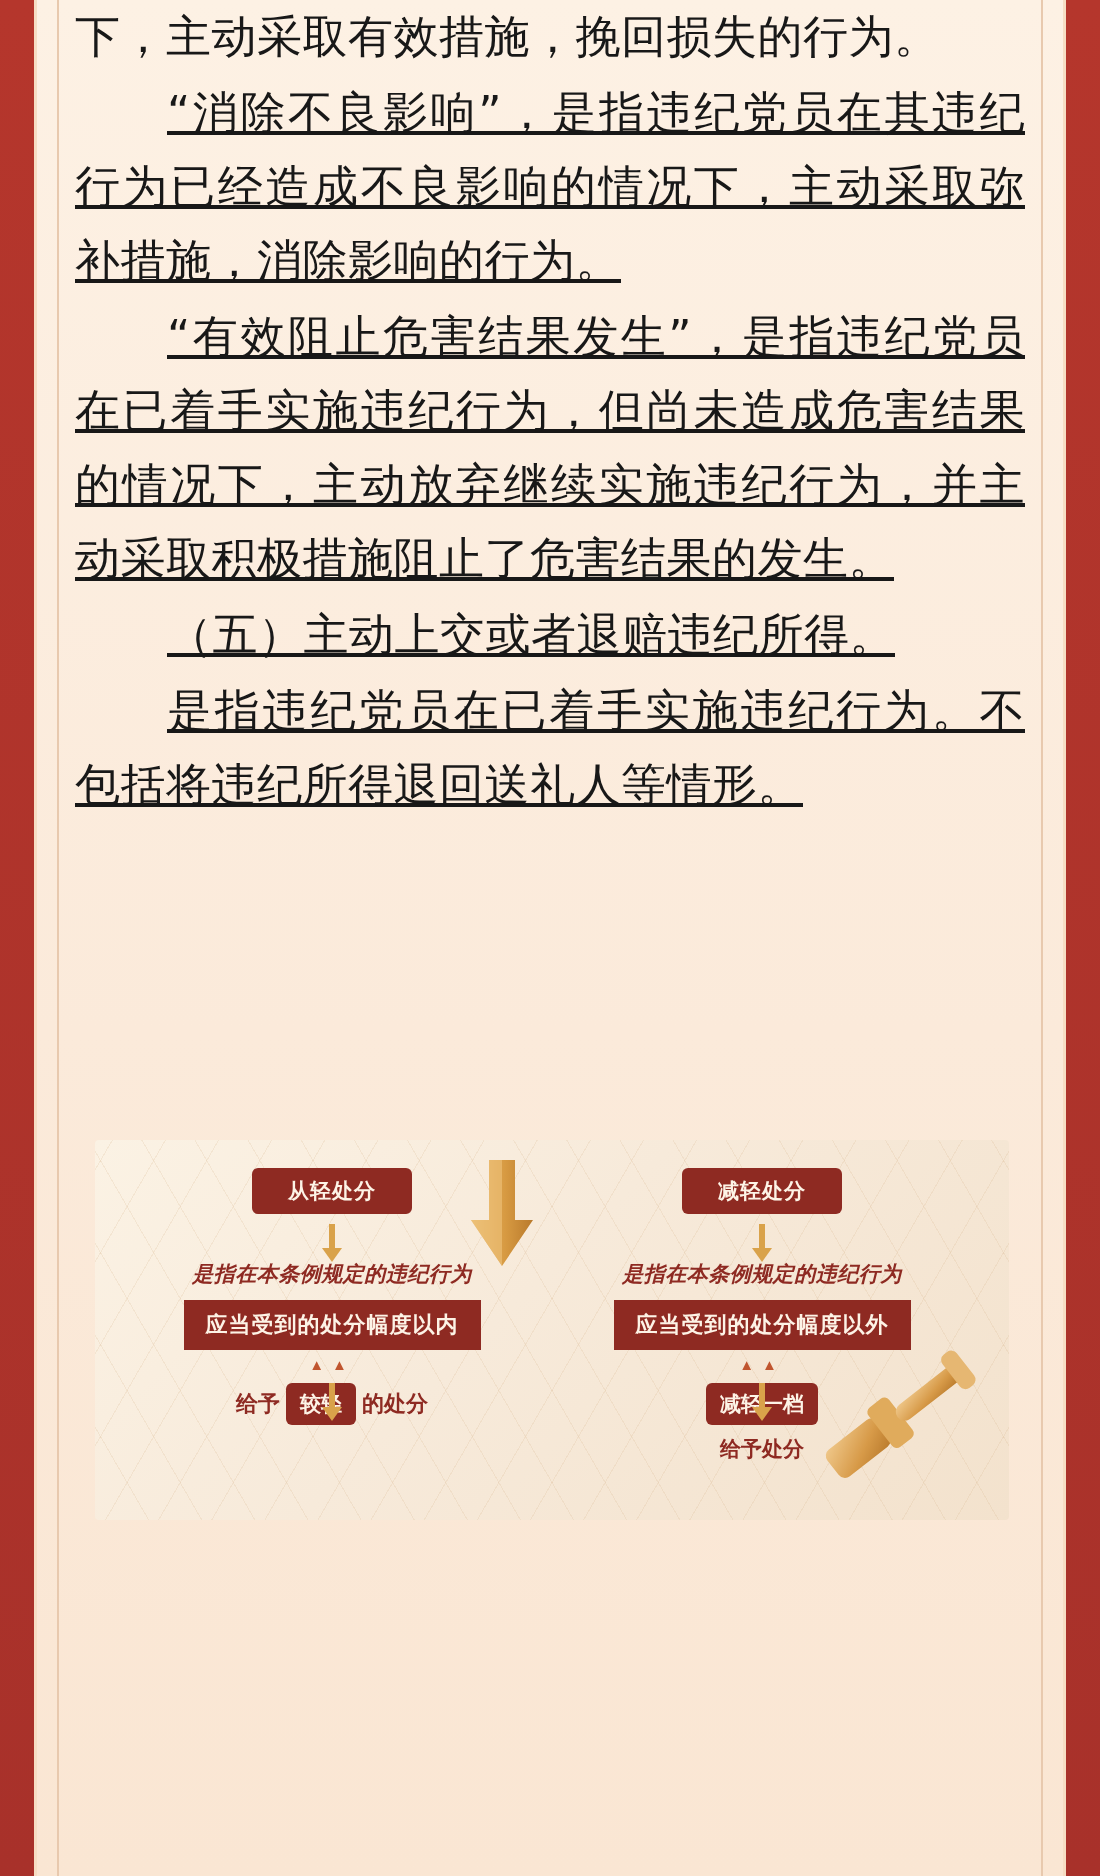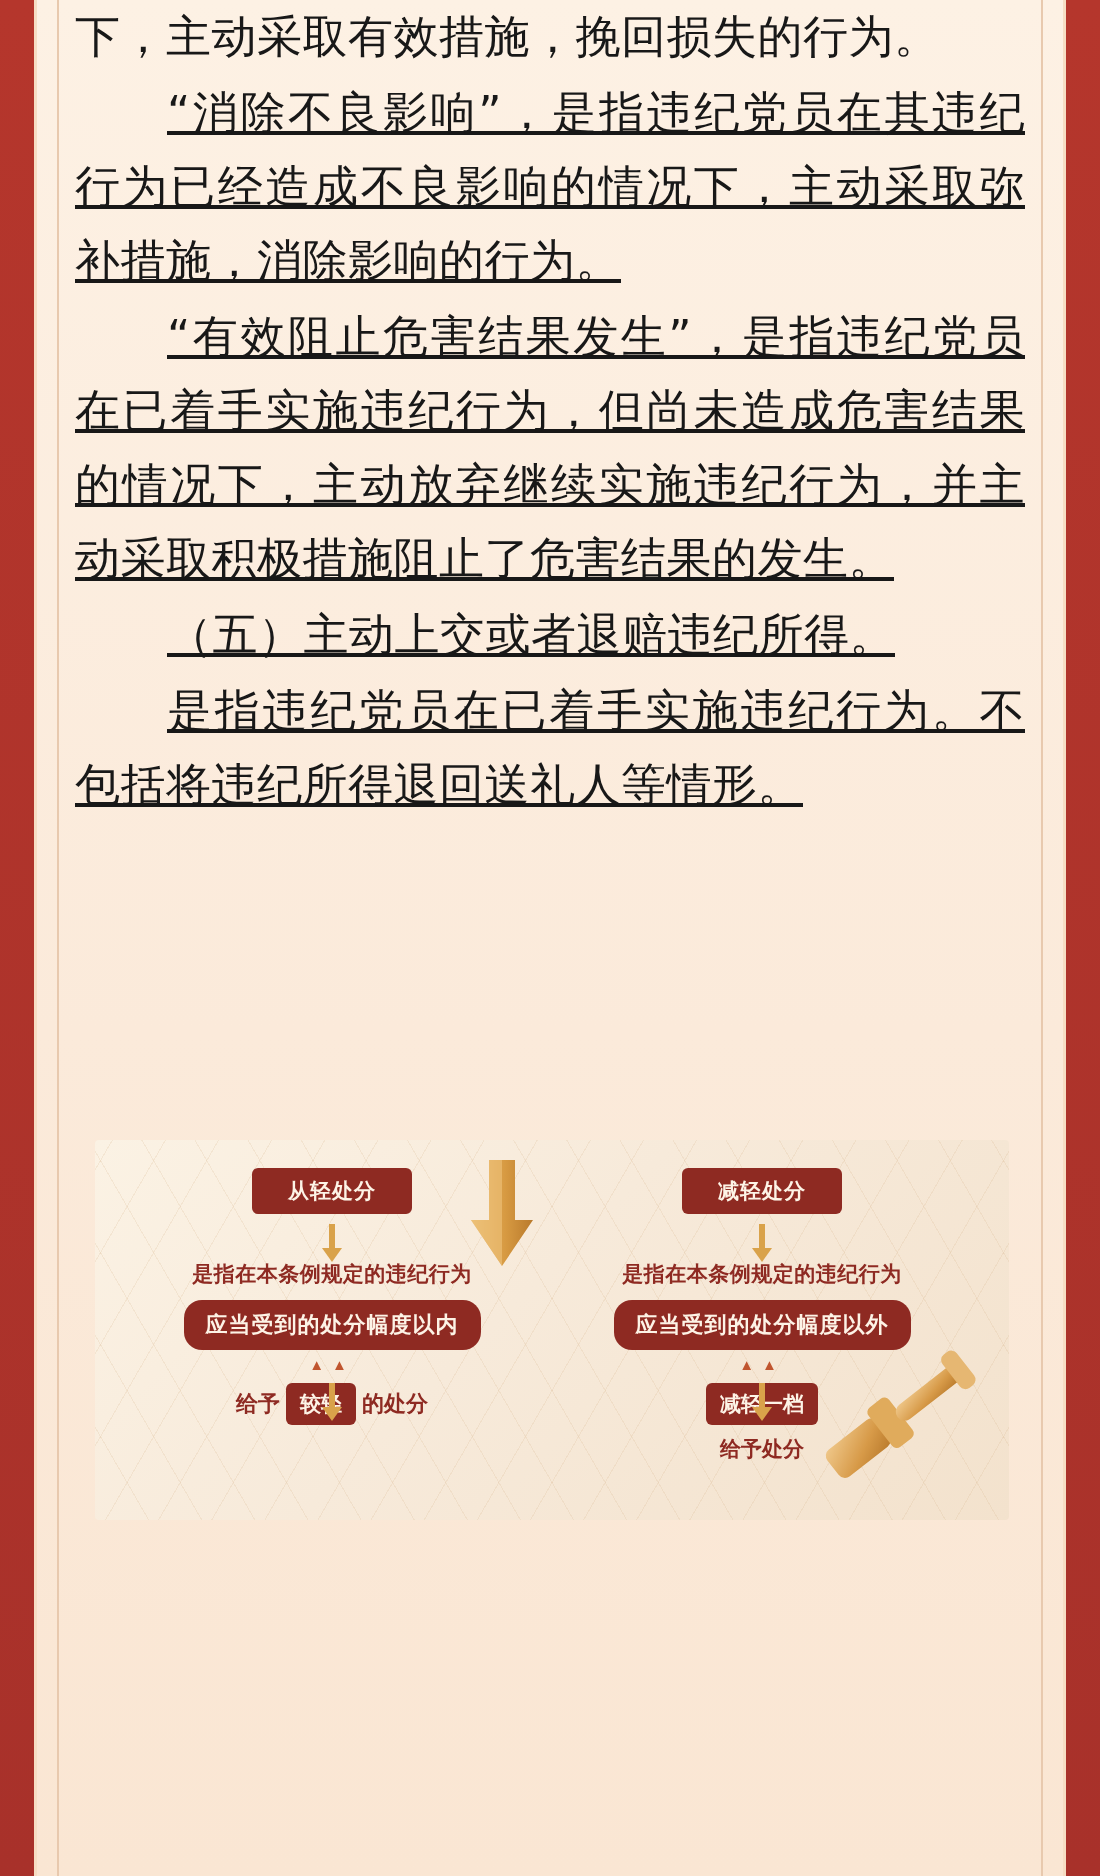--- a/index.html
+++ b/index.html
@@ -121,30 +121,31 @@
     border-left: 10px solid transparent;
     border-right: 10px solid transparent;
     border-top: 14px solid #d9a24a;
   }
   .caption {
     margin-top: 46px;
     font-size: 21px;
     color: #8e2a22;
     font-weight: bold;
     letter-spacing: 0.5px;
+    font-style: italic;
   }
   .tag2 {
     display: inline-block;
     margin-top: 12px;
     background: #8e2a22;
     color: #fdf3e6;
     font-size: 22px;
     font-weight: bold;
     padding: 10px 22px;
-    border-radius: 18px;
+    border-radius: 0;
     letter-spacing: 1px;
   }
   .triangles {
     margin-top: 6px;
     color: #c0552f;
     font-size: 15px;
     letter-spacing: 8px;
   }
   .lastline {
     margin-top: 6px;

